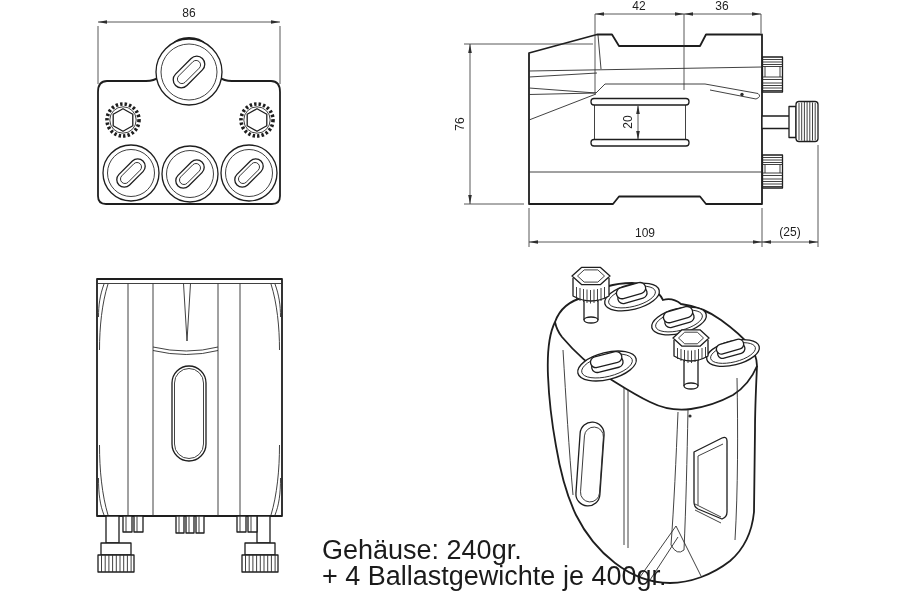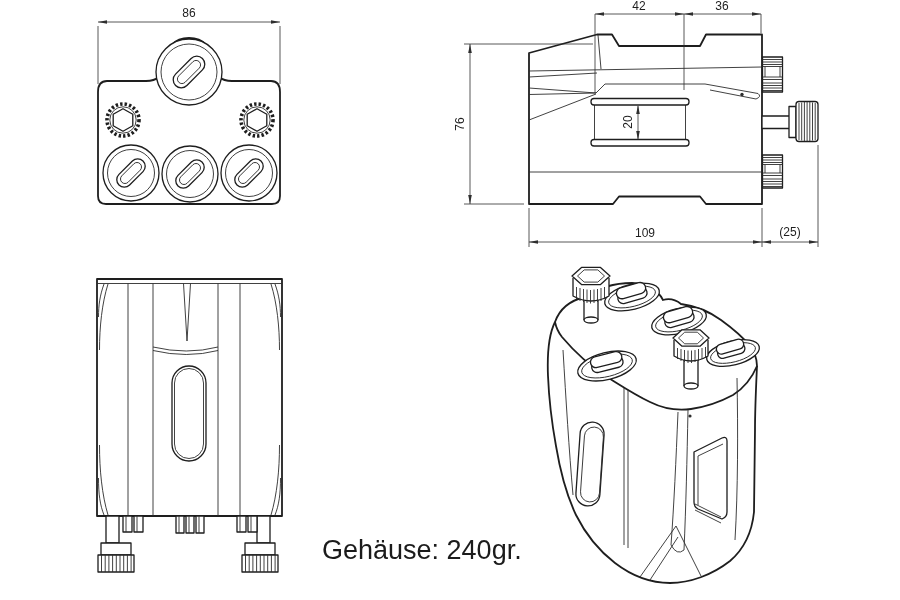--- a/index.html
+++ b/index.html
@@ -270,14 +270,15 @@
 
     <g>
       <path class="edge wfill" d="M694,452 L722,438 Q727,436 727,441 L727,512 Q727,517 722,519 L698,509 Q694,507 694,502 Z"></path>
       <path class="thin" d="M698,456 L723,444 M698,456 V505 M695,504 L721,517 M695,510 L721,523"></path>
     </g>
   </g>
 </svg>
 
 <div class="caption">
   <div>Gehäuse: 240gr.</div>
+  <div>+ 4 Ballastgewichte je 400gr.</div>
 </div>
 </div>
 
 </body></html>

